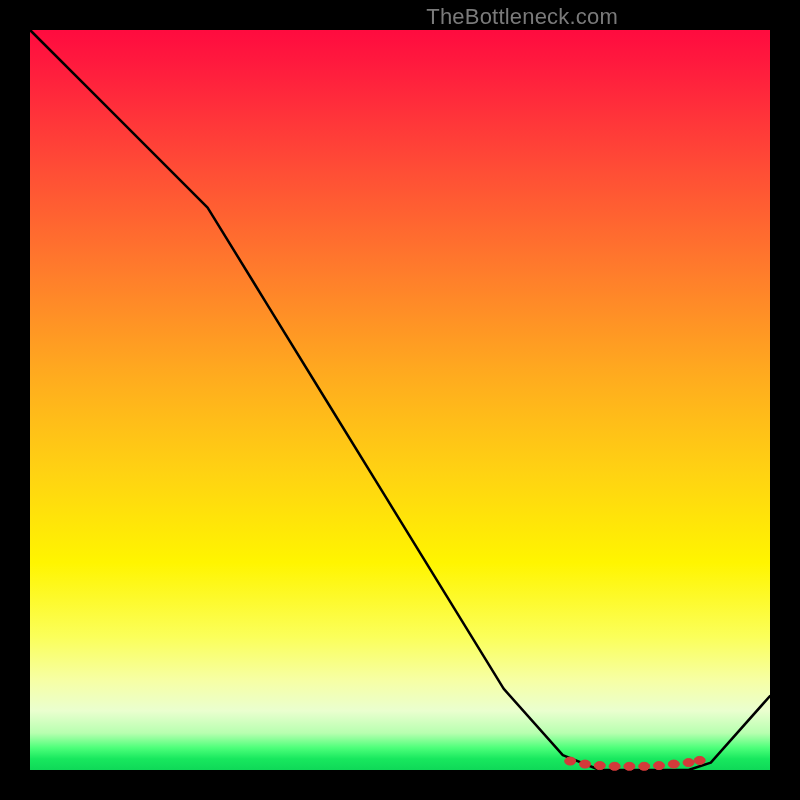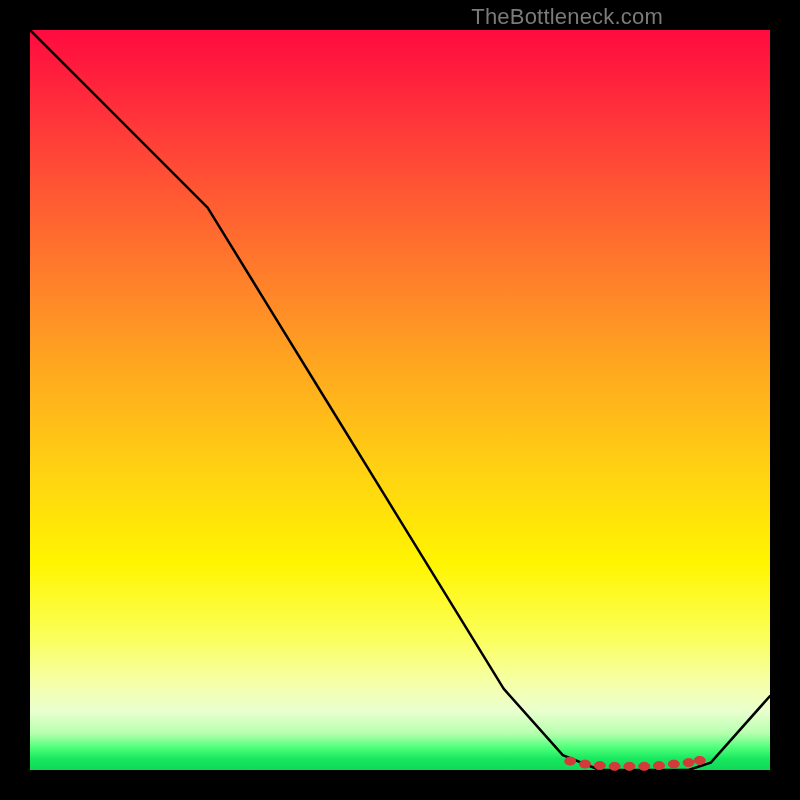--- a/index.html
+++ b/index.html
@@ -9,21 +9,20 @@
     height: 800px;
     background: #000;
     font-family: Arial, Helvetica, sans-serif;
     overflow: hidden;
   }
   .container {
     position: relative;
     width: 636px;
     height: 800px;
     background: #000;
-    padding-left: 45px;
   }
   .watermark {
     position: absolute;
     top: 4px;
     right: 18px;
     color: #7a7a7a;
     font-size: 22px;
     font-weight: 500;
     letter-spacing: 0.2px;
     user-select: none;

